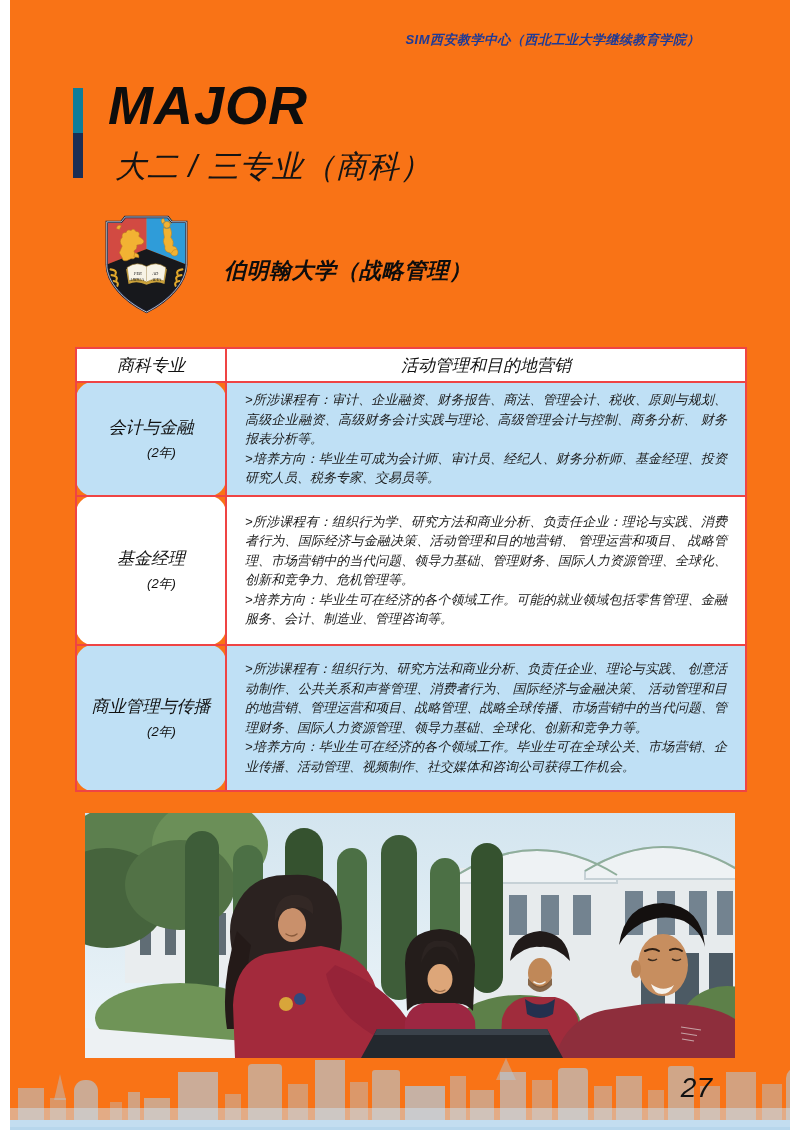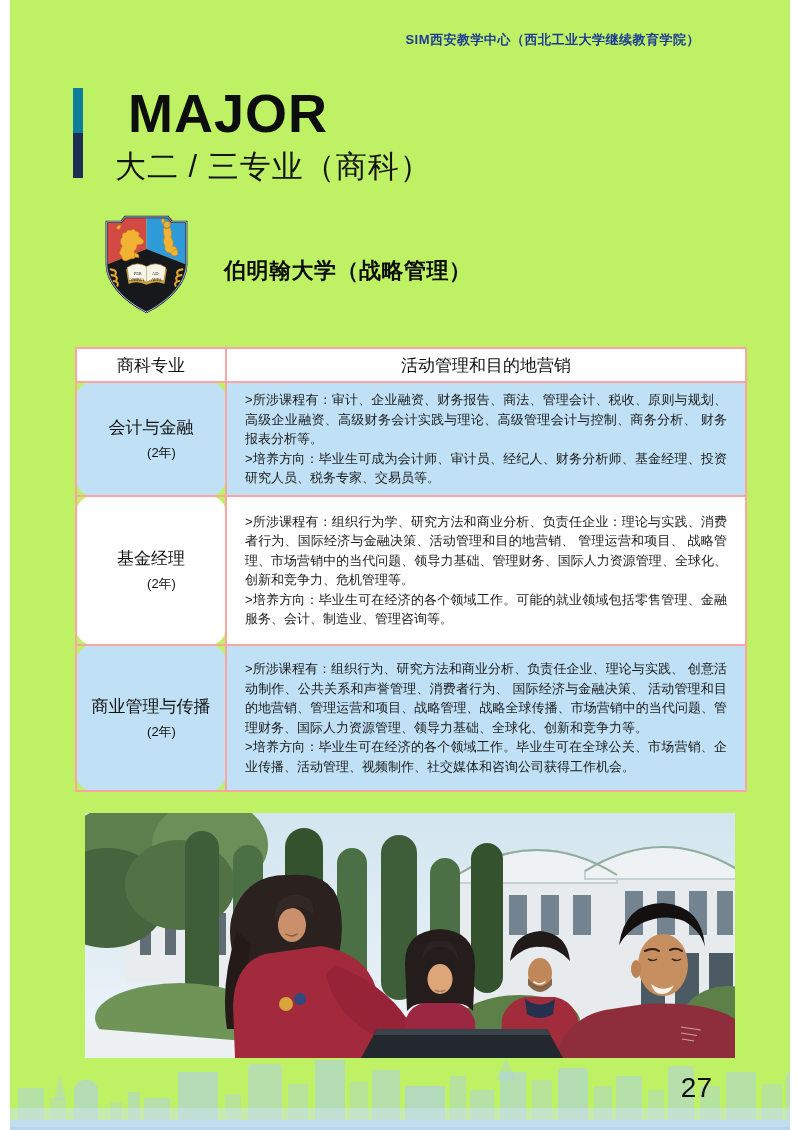--- a/index.html
+++ b/index.html
@@ -1,47 +1,48 @@
 <!DOCTYPE html>
 <html><head>
 <meta charset="utf-8">
 <style>
   * { margin:0; padding:0; box-sizing:border-box; }
   html,body { background:#ffffff; }
   .page {
     position:relative; width:780px; height:1130px; margin:0 auto;
-    background:#bef264; overflow:hidden;
+    background:#f97316; overflow:hidden;
     font-family:"Liberation Sans","DejaVu Sans",sans-serif;
+    font-style:italic;
   }
   .header-text {
     position:absolute; top:31px; right:90px;
     font-size:13px; font-weight:bold; color:#1e3a96; letter-spacing:.5px;
   }
   .accent-bar { position:absolute; left:63px; top:88px; width:10px; height:90px; }
   .accent-bar .teal { height:45px; background:#0f7d99; }
   .accent-bar .navy { height:45px; background:#1c2e54; }
   .major-title {
-    position:absolute; left:98px; top:84px;
-    font-size:54px; font-weight:bold; color:#0d0d0d; letter-spacing:1px; line-height:1.1;margin-left:20px;
+    position:absolute; left:98px; top:76px;
+    font-size:54px; font-weight:bold; color:#0d0d0d; letter-spacing:1px; line-height:1.1;
   }
   .page-subtitle {
     position:absolute; left:97px; top:146px;
     font-size:31px; color:#141414; letter-spacing:1px;margin-left:8px;
   }
   .crest { position:absolute; left:88px; top:214px; width:97px; height:101px; }
   .crest svg { display:block; width:100%; height:100%; }
   .uni-name {
     position:absolute; left:214px; top:256px;
     font-size:22px; font-weight:bold; color:#0d0d0d; letter-spacing:.5px;
   }
   table.program-table {
     position:absolute; left:65px; top:347px; width:670px;
     border-collapse:collapse; table-layout:fixed;
   }
-  .program-table th, .program-table td { border:2px solid #fca5a5;margin-left:16px; }
+  .program-table th, .program-table td { border:2px solid #ef4444;margin-left:16px; }
   .program-table thead th {
     height:34px; font-size:17px; font-weight:normal; color:#111;
     background:#fff; text-align:center;
   }
   .major-cell { text-align:center; vertical-align:middle;border-radius:17px; }
   .major-name { font-size:17px; color:#111; }
   .major-duration { font-size:13px; color:#111; margin-top:5px;padding-left:21px; }
   .courses-cell {
     padding:7px 18px; font-size:13px; line-height:1.5; color:#1b1b1b;
     text-align:justify; vertical-align:middle;

